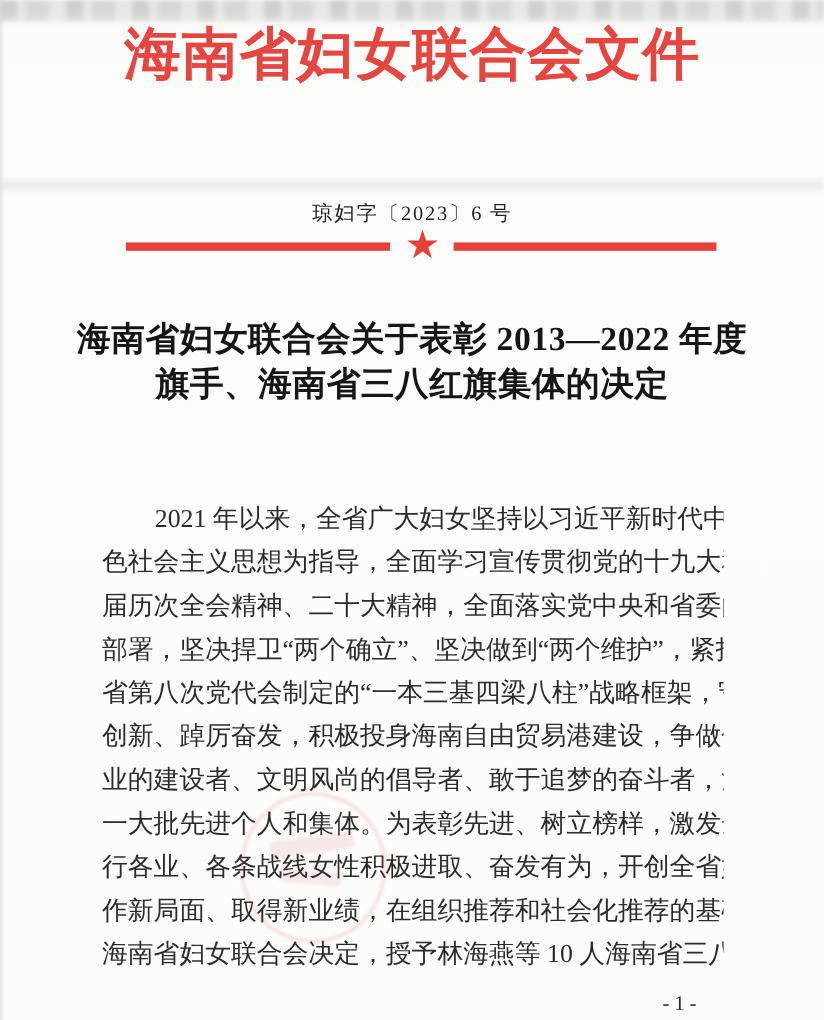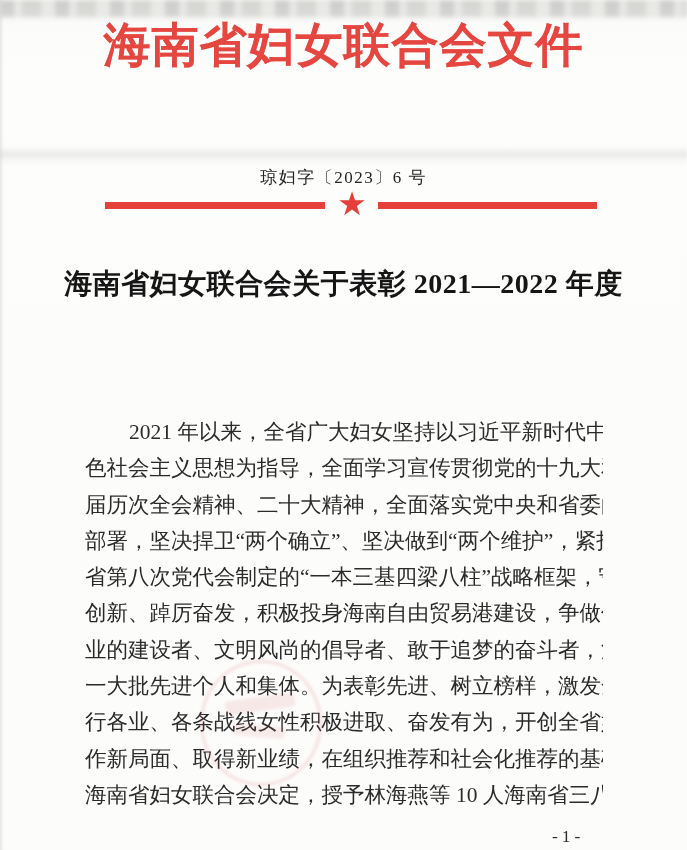--- a/index.html
+++ b/index.html
@@ -127,21 +127,22 @@
 
   <div class="doc-number">琼妇字〔2023〕6 号</div>
 
   <div class="red-rule">
     <div class="bar-left"></div>
     <div class="star">★</div>
     <div class="bar-right"></div>
   </div>
 
   <div class="doc-title">
-    <div class="t-line">海南省妇女联合会关于表彰 2021—2022 年度</div>
+    <div class="t-line">海南省妇女联合会关于表彰 2013—2022 年度</div>
+    <div class="t-line">旗手、海南省三八红旗集体的决定</div>
   </div>
 
   <div class="doc-body">
     <div class="b-line indent">2021 年以来，全省广大妇女坚持以习近平新时代中国特</div>
     <div class="b-line">色社会主义思想为指导，全面学习宣传贯彻党的十九大和十九</div>
     <div class="b-line">届历次全会精神、二十大精神，全面落实党中央和省委的决策</div>
     <div class="b-line">部署，坚决捍卫“两个确立”、坚决做到“两个维护”，紧扣</div>
     <div class="b-line">省第八次党代会制定的“一本三基四梁八柱”战略框架，守正</div>
     <div class="b-line">创新、踔厉奋发，积极投身海南自由贸易港建设，争做伟大事</div>
     <div class="b-line">业的建设者、文明风尚的倡导者、敢于追梦的奋斗者，涌现出</div>

